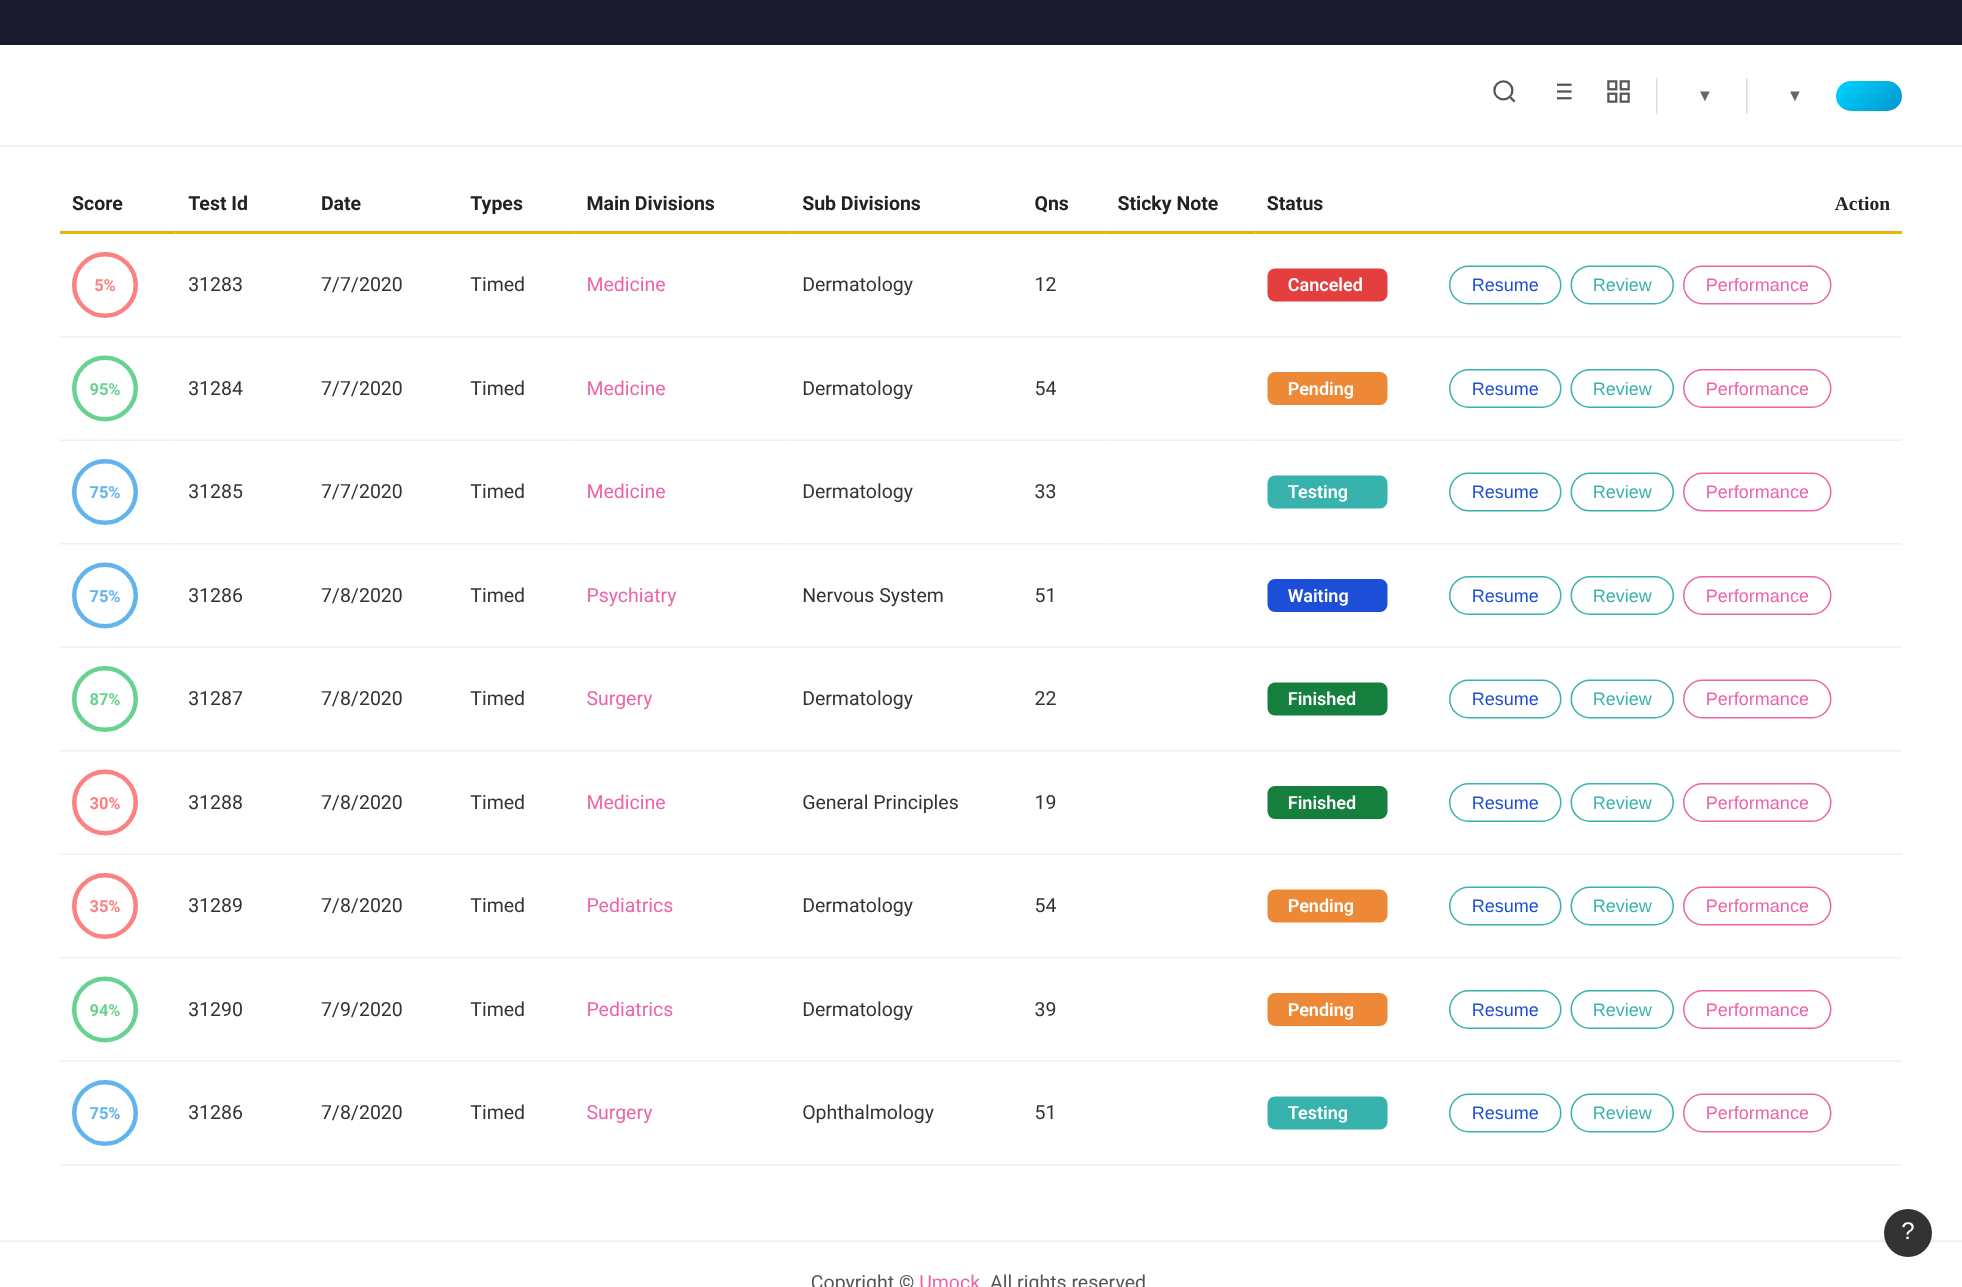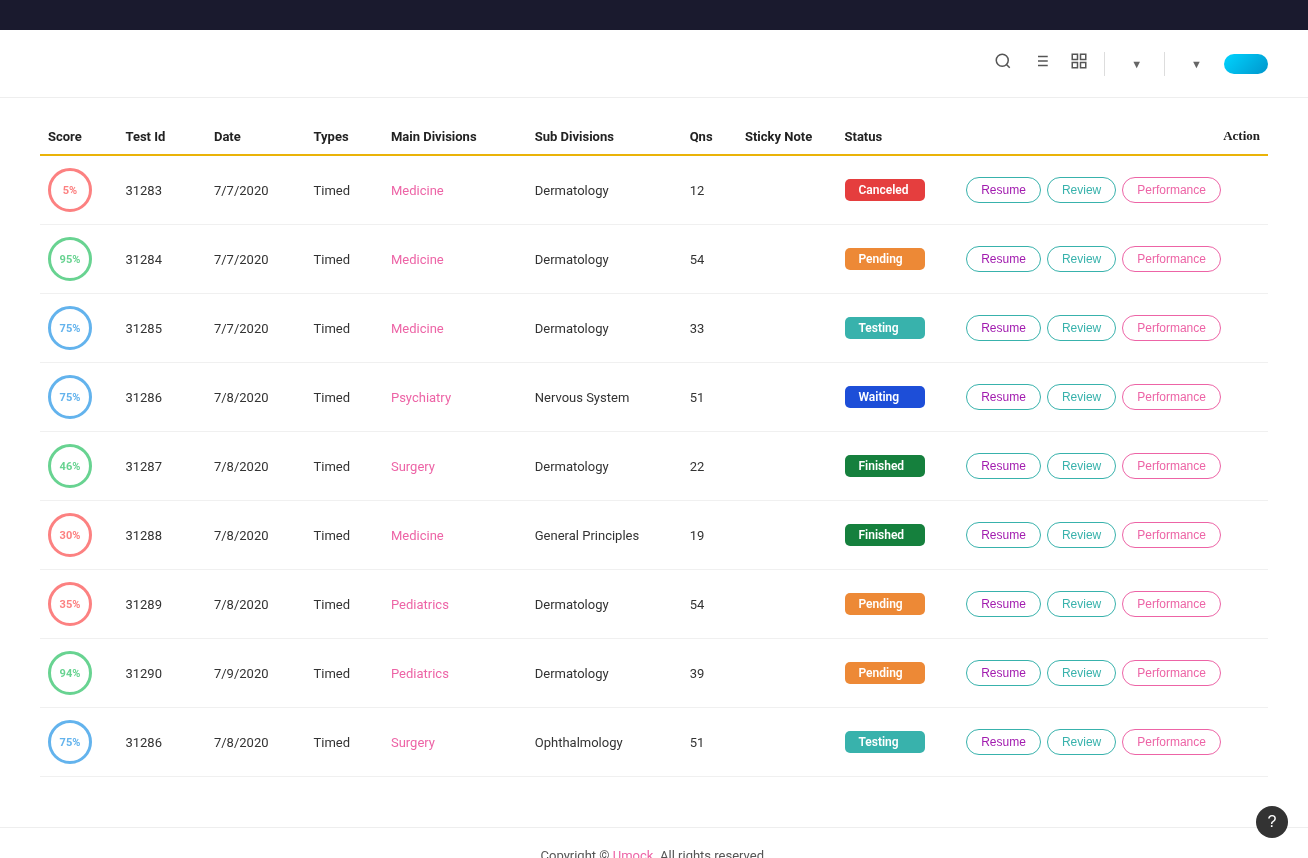--- a/index.html
+++ b/index.html
@@ -31,21 +31,21 @@
     .score-circle { width: 44px; height: 44px; border-radius: 50%; border: 3px solid; display: flex; align-items: center; justify-content: center; font-size: 11px; font-weight: 700; }
 
     .status-badge { display: inline-block; padding: 4px 14px; border-radius: 5px; font-size: 12px; font-weight: 600; color: #fff; text-align: left; min-width: 80px; }
     .status-canceled { background: #e53e3e; }
     .status-pending { background: #ed8936; }
     .status-testing { background: #38b2ac; }
     .status-waiting { background: #1d4ed8; }
     .status-finished { background: #15803d; }
 
     .action-btn { border: 1.5px solid; border-radius: 20px; padding: 5px 14px; font-size: 12px; font-weight: 500; background: none; cursor: pointer; }
-    .btn-resume { border-color: #38b2ac; color: #a21caf; text-align: right; }
+    .btn-resume { border-color: #38b2ac; color: #1d4ed8; text-align: right; }
     .btn-review { border-color: #38b2ac; color: #38b2ac; }
     .btn-performance { border-color: #ed64a6; color: #ed64a6; }
 
     .action-group { display: flex; gap: 6px; align-items: center; }
 
     .main-div { color: #ed64a6; }
 
     .footer { text-align: center; padding: 20px; font-size: 13px; color: #555; border-top: 1px solid #eee; margin-top: 10px; }
     .footer a { color: #ed64a6; text-decoration: none; }
 
@@ -202,21 +202,21 @@
           <td>
             <div class="action-group">
               <button class="action-btn btn-resume">Resume</button>
               <button class="action-btn btn-review">Review</button>
               <button class="action-btn btn-performance">Performance</button>
             </div>
           </td>
         </tr>
         <tr>
           <td>
-            <div class="score-circle" style="border-color: rgb(104, 211, 145); color: rgb(104, 211, 145);">46%</div>
+            <div class="score-circle" style="border-color: rgb(104, 211, 145); color: rgb(104, 211, 145);">87%</div>
           </td>
           <td>31287</td>
           <td>7/8/2020</td>
           <td>Timed</td>
           <td class="main-div">Surgery</td>
           <td>Dermatology</td>
           <td>22</td>
           <td></td>
           <td><span class="status-badge status-finished">Finished</span></td>
           <td>

